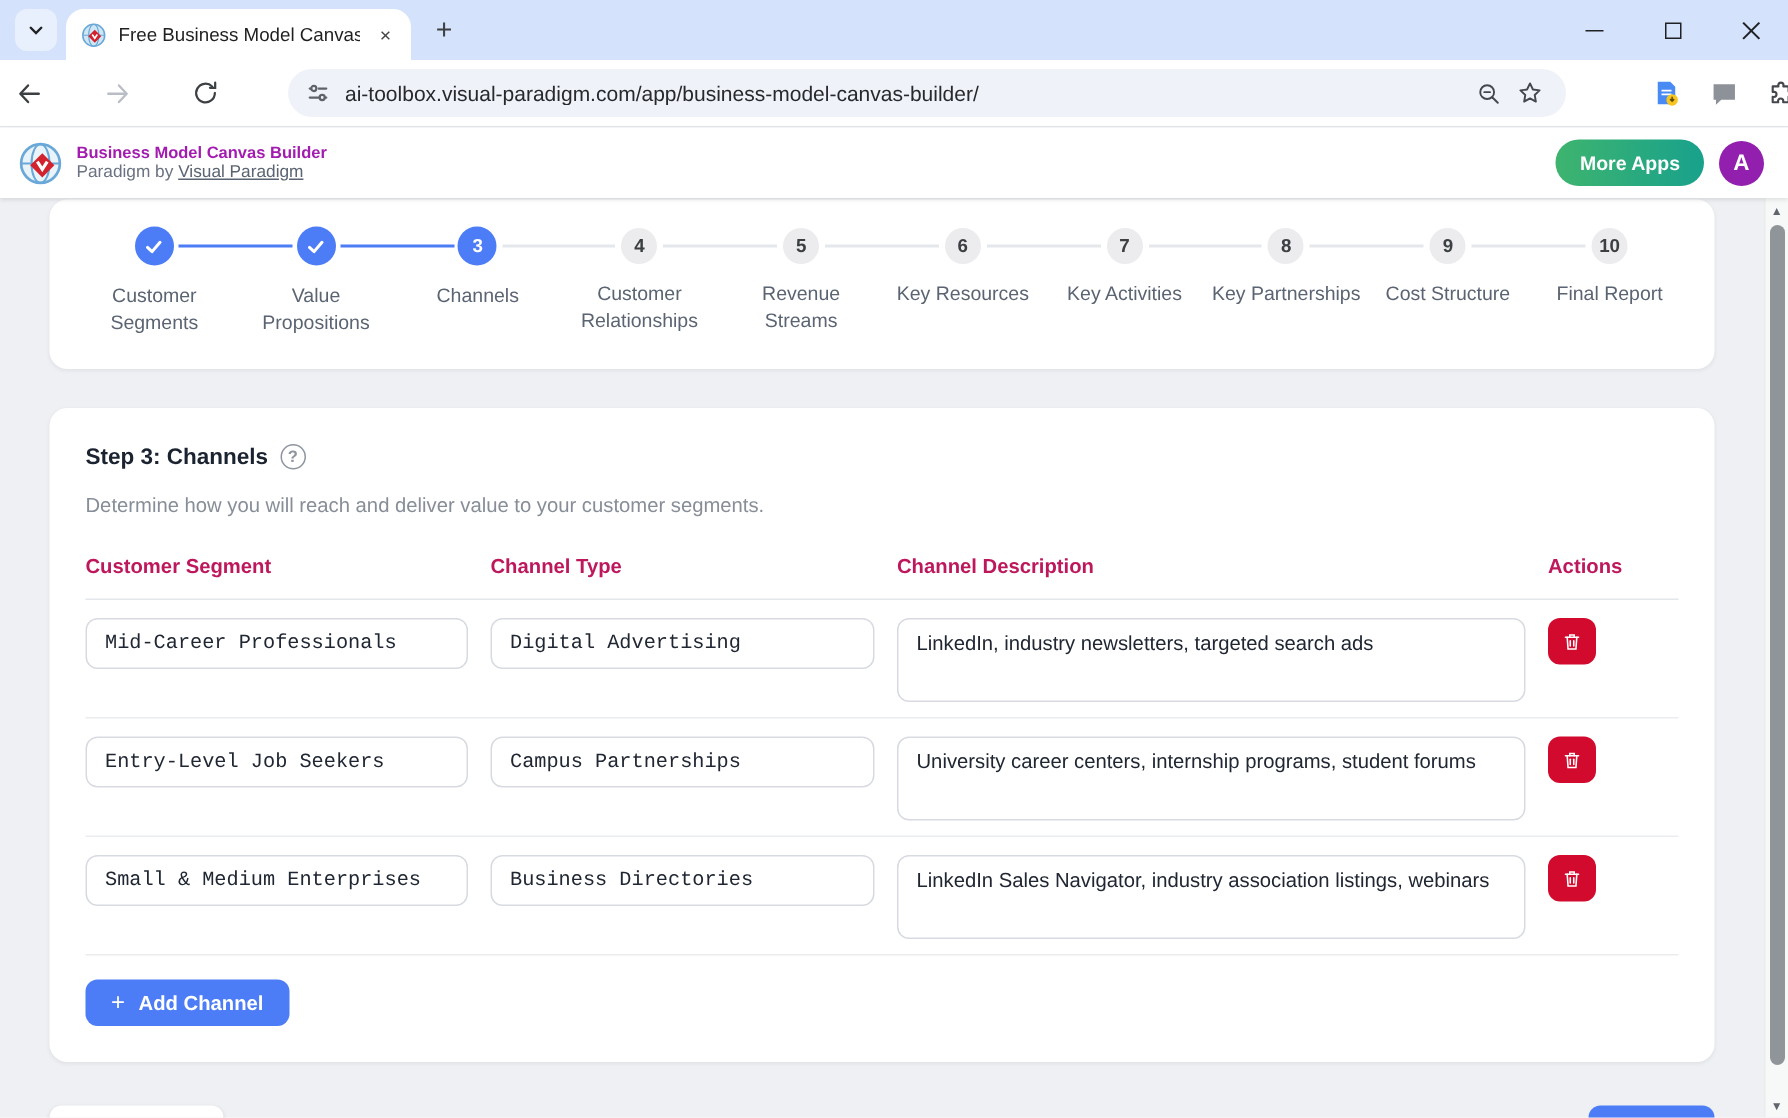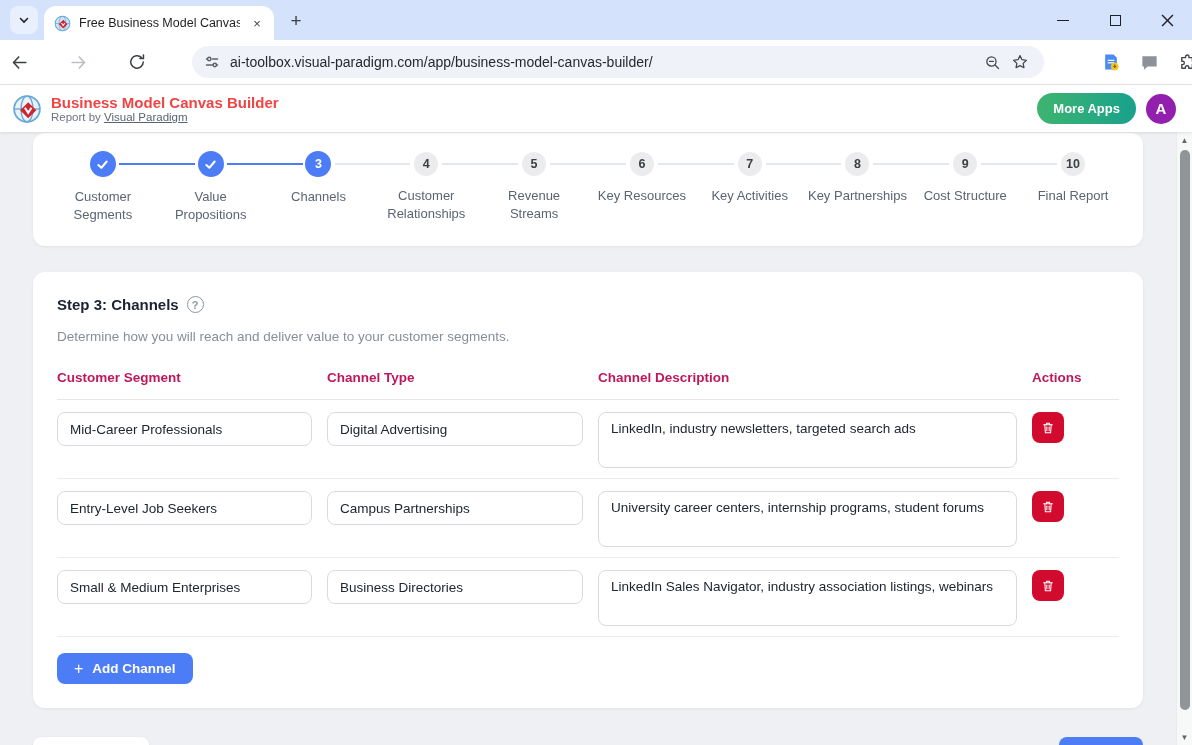--- a/index.html
+++ b/index.html
@@ -31,21 +31,21 @@
   .tb-right { display:flex; align-items:center; gap:12px; margin-left:14px; }
   .tb-icon { width:26px; height:26px; display:flex; align-items:center; justify-content:center; cursor:pointer; }
   .tb-sep { width:1px; height:20px; background:#d6dae0; }
   .chrome-avatar { width:26px; height:26px; border-radius:50%; background:#0f8e99; color:#fff; font-size:12px; font-weight:bold;
     display:flex; align-items:center; justify-content:center; cursor:pointer; }
   .kebab { font-size:17px; color:#5f6368; cursor:pointer; letter-spacing:0; }
 
   
   .app-header { height:47px; background:#fff; display:flex; align-items:center; padding:0 12px; box-shadow:0 1px 3px rgba(0,0,0,.10); position:relative; z-index:5; }
   .app-logo { width:30px; height:30px; margin-right:9px; }
-  .app-title { font-size:15px; font-weight:bold; color:#ef4444; line-height:1.15; }
+  .app-title { font-size:11px; font-weight:bold; color:#a21caf; line-height:1.15; }
   .app-sub { font-size:11.5px; color:#6b7280; }
   .app-sub a { color:#5b6472; text-decoration:underline; cursor:pointer; }
   .app-header-right { margin-left:auto; display:flex; align-items:center; gap:10px; padding-right:4px; }
   .more-apps { background:linear-gradient(90deg,#3eb46e,#18a18c); color:#fff; font-size:13px; font-weight:bold;
     padding:8px 16px; border:none; border-radius:17px; cursor:pointer; }
   .app-avatar { width:30px; height:30px; border-radius:50%; background:#921fae; color:#fff; font-weight:bold; font-size:15px;
     display:flex; align-items:center; justify-content:center; cursor:pointer; }
 
   
   .page { position:relative; height:613px; background:#eef0f3; padding:1px 49px 0 33px; }
@@ -71,21 +71,21 @@
   .panel-title { font-size:15px; font-weight:bold; color:#1b2330;text-align:center; }
   .help-icon { width:17px; height:17px; border:1.5px solid #8f959e; border-radius:50%; color:#8f959e; font-size:11px;
     display:flex; align-items:center; justify-content:center; font-weight:bold; cursor:pointer; }
   .panel-desc { font-size:13.5px; color:#878e98; margin-top:16px; }
 
   .grid-row { display:grid; grid-template-columns:255px 256px 419px 1fr; column-gap:15px; align-items:start; }
   .table-head { margin-top:26px; padding-bottom:14px; border-bottom:1px solid #e3e6ea; }
   .th { font-size:13.5px; font-weight:bold; color:#be185d; }
   .trow { padding:12px 0 10px; border-bottom:1px solid #eaecef; }
   .cell-input { width:100%; height:34px; border:1px solid #d7dbe1; border-radius:8px; padding:0 12px; font-size:13.5px;
-    color:#202733; font-family:Liberation Sans, sans-serif; background:#fff; outline:none; }
+    color:#202733; font-family:Liberation Mono, monospace; background:#fff; outline:none; }
   .cell-area { width:100%; height:56px; border:1px solid #d7dbe1; border-radius:8px; padding:8px 12px; font-size:13.5px;
     color:#202733; font-family:inherit; resize:none; outline:none; }
   .del-btn { width:32px; height:31px; background:#d20a2e; border:none; border-radius:8px; display:flex; align-items:center;
     justify-content:center; cursor:pointer; }
   .add-btn { margin-top:16px; display:inline-flex; align-items:center; gap:9px; background:#4c7cf6; color:#fff; border:none;
     border-radius:8px; padding:0 17px; height:31px; font-size:13.5px; font-weight:bold; cursor:pointer; font-family:inherit; }
   .add-plus { font-size:16px; font-weight:normal; }
 
   
   .footer-nav { display:flex; justify-content:space-between; align-items:center; margin-top:29px; }
@@ -211,21 +211,21 @@
 <div class="app-header">
   <svg class="app-logo" viewBox="0 0 20 20">
     <circle cx="10" cy="10" r="8.6" fill="#e9f3fa" stroke="#6aa8d8" stroke-width="1.2"></circle>
     <ellipse cx="10" cy="10" rx="4" ry="8.6" fill="none" stroke="#6aa8d8" stroke-width="0.9"></ellipse>
     <line x1="1.6" y1="10" x2="18.4" y2="10" stroke="#6aa8d8" stroke-width="0.9"></line>
     <rect x="7.0" y="7.0" width="7.6" height="7.6" fill="#d2222e" transform="rotate(45 10.8 10.8)"></rect>
     <polyline points="8.6,9.2 10.8,12.6 13,9.2" fill="none" stroke="#fff" stroke-width="1.4"></polyline>
   </svg>
   <div>
     <div class="app-title">Business Model Canvas Builder</div>
-    <div class="app-sub"><span>Report by </span><a>Visual Paradigm</a></div>
+    <div class="app-sub"><span>Paradigm by </span><a>Visual Paradigm</a></div>
   </div>
   <div class="app-header-right">
     <button class="more-apps">More Apps</button>
     <div class="app-avatar">A</div>
   </div>
 </div>
 
 <div class="page">
 
   <div class="card stepper-card">

